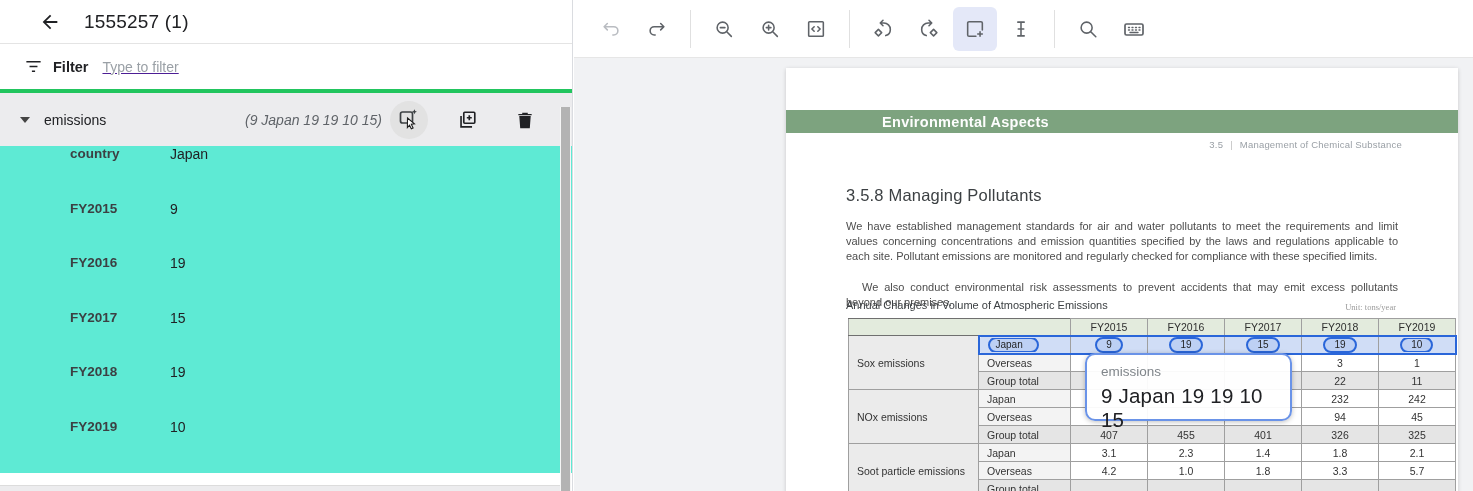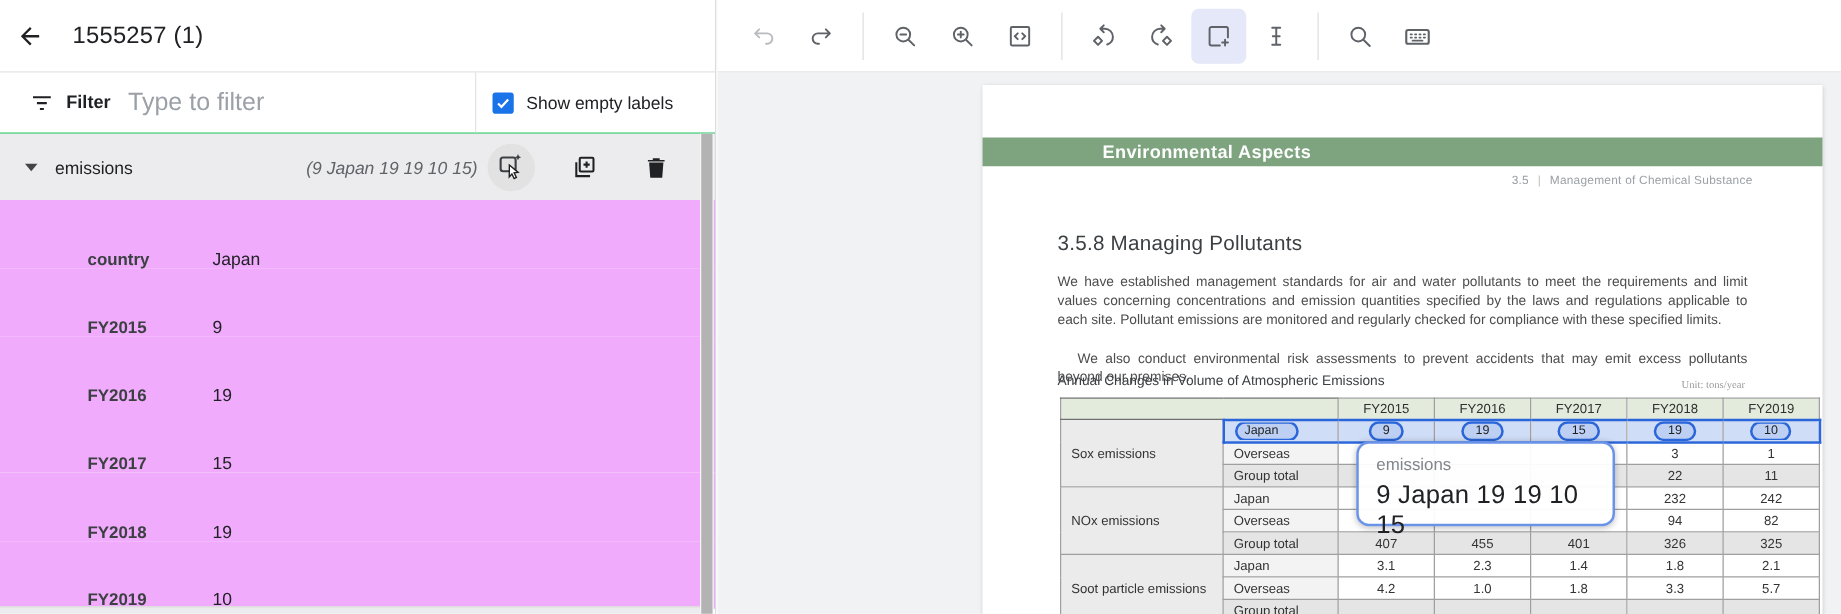--- a/index.html
+++ b/index.html
@@ -2,52 +2,52 @@
 <html><head>
 <meta charset="utf-8">
 <style>
   * { margin:0; padding:0; box-sizing:border-box; }
   html,body { width:1473px; height:491px; overflow:hidden; background:#fff;
               font-family:"Liberation Sans", sans-serif; }
 
   
   .left-panel { position:absolute; left:0; top:0; width:573px; height:491px;
                 background:#fff; border-right:1px solid #dadce0; }
-  .lp-header { height:58px; display:flex; align-items:center; padding-left:10px;
+  .lp-header { height:44px; display:flex; align-items:center; padding-left:36px;
                border-bottom:1px solid #e4e4e4; }
   .back-btn { width:28px; height:28px; display:flex; align-items:center; justify-content:center;
               cursor:pointer; margin-right:20px; }
   .doc-title { font-size:19px; color:#202124; letter-spacing:.2px; }
 
-  .lp-filter { height:49px; display:flex; align-items:center; border-bottom:1px solid #22c55e; }
+  .lp-filter { height:49px; display:flex; align-items:center; border-bottom:4px solid #22c55e; }
   .filter-left { flex:1; display:flex; align-items:center; padding-left:24px; height:100%; }
   .filter-label { font-size:14.5px; font-weight:700; color:#202124; margin:0 14px 0 10px; }
-  .filter-input { border:none; outline:none; font-size:20px; color:#4c1d95; width:230px;
-                  font-family:"Liberation Sans", sans-serif; }
+  .filter-input { border:none; outline:none; font-size:14px; color:#4c1d95; width:230px;
+                  font-family:"Liberation Sans", sans-serif;text-decoration:underline; }
   .filter-input::placeholder { color:#9aa0a6; }
   .filter-right { width:192px; height:100%; border-left:1px solid #e4e4e4;
                   display:flex; align-items:center; padding-left:13px; }
   .checkbox { width:17px; height:17px; background:#1a73e8; border-radius:2.5px;
               display:flex; align-items:center; justify-content:center; cursor:pointer; }
   .checkbox svg { display:block; }
   .checkbox-label { font-size:14px; color:#202124; margin-left:10px; }
 
   .group-row { height:53px; background:#ececee; display:flex; align-items:center;
                padding:0 10px 0 20px; position:relative; }
   .caret { width:0; height:0; border-left:5px solid transparent; border-right:5px solid transparent;
            border-top:6px solid #444; margin-right:14px; cursor:pointer; }
   .group-name { font-size:14px; color:#202124; }
   .group-summary { font-size:14px; font-style:italic; color:#5f6368; position:absolute; left:245px; }
   .group-actions { position:absolute; right:28px; display:flex; align-items:center; gap:20px; }
   .action-btn { width:38px; height:38px; display:flex; align-items:center; justify-content:center;
                 cursor:pointer; border-radius:50%; }
   .action-btn.hovered { background:#e2e2e2; }
 
   .field-list { position:relative; }
-  .field-row { height:54.5px; display:flex; align-items:flex-end; background:#f0abfc; }
+  .field-row { height:54.5px; display:flex; align-items:flex-start; background:#5eead4; }
   .field-key { width:170px; padding-left:70px; font-size:13.5px; font-weight:700; color:#3c4043; }
   .field-value { font-size:14px; color:#202124; padding-left:0; }
   .lp-bottom-strip { position:absolute; left:0; right:12px; bottom:0; height:6px;
                      background:#ececee; border-top:1px solid #dcdcdc; }
 
   .lp-scrollbar { position:absolute; right:1px; top:107px; bottom:0; width:11px; background:#f5f5f5; }
   .lp-scroll-thumb { position:absolute; left:1px; right:1px; top:0; bottom:0; background:#b3b3b3; }
 
   
   .viewer { position:absolute; left:574px; top:0; right:0; bottom:0; background:#f1f2f4; }
@@ -119,28 +119,20 @@
   </div>
 
   <div class="lp-filter">
     <div class="filter-left">
       <svg width="19" height="19" viewBox="0 0 24 24">
           <path d="M3 6h18M7 12h10M10 18h4" stroke="#202124" stroke-width="2.1" fill="none"></path>
         </svg>
       <span class="filter-label">Filter</span>
       <input class="filter-input" type="text" placeholder="Type to filter" style="">
     </div>
-    <div class="filter-right">
-      <span class="checkbox">
-        <svg width="13" height="13" viewBox="0 0 24 24">
-            <path d="M4.5 12.5l5 5 10-11" stroke="#fff" stroke-width="3.2" fill="none"></path>
-          </svg>
-      </span>
-      <span class="checkbox-label">Show empty labels</span>
-    </div>
   </div>
 
   <div class="group-row">
     <span class="caret"></span>
     <span class="group-name">emissions</span>
     <span class="group-summary">(9 Japan 19 19 10 15)</span>
     <span class="group-actions">
       <span class="action-btn hovered">
         <svg width="24" height="24" viewBox="0 0 24 24">
           <rect x="3.5" y="4" width="12" height="11" rx="2" fill="none" stroke="#3c4043" stroke-width="1.7"></rect>
@@ -339,21 +331,21 @@
             <td></td>
             <td>232</td>
             <td>242</td>
           </tr>
           <tr>
             <td class="sub">Overseas</td>
             <td></td>
             <td></td>
             <td></td>
             <td>94</td>
-            <td>82</td>
+            <td>45</td>
           </tr>
           <tr class="shaded">
             <td class="sub">Group total</td>
             <td>407</td>
             <td>455</td>
             <td>401</td>
             <td>326</td>
             <td>325</td>
           </tr>
           <tr>

